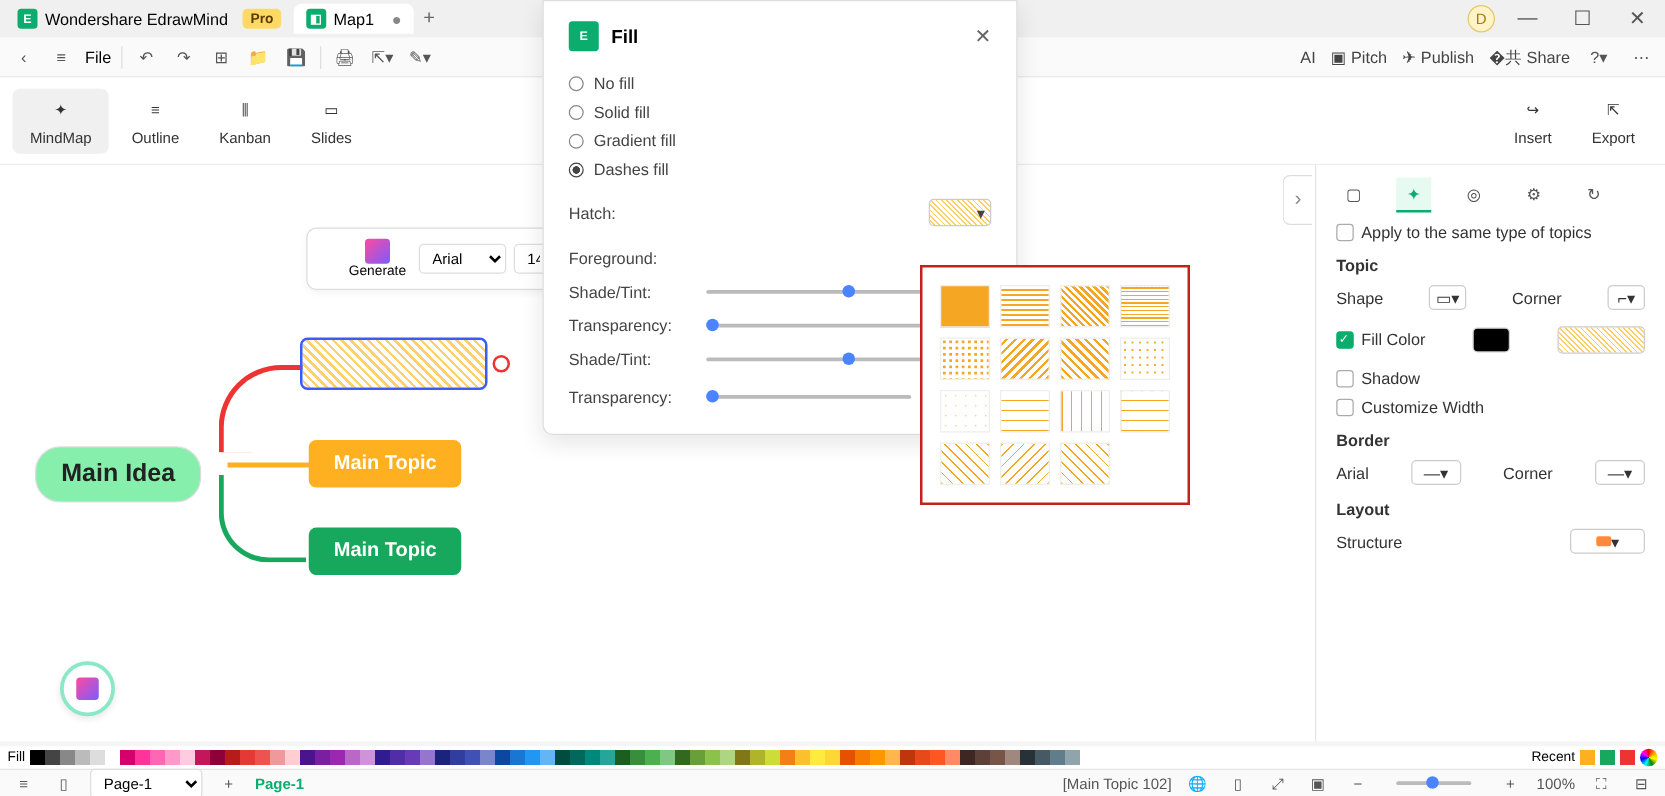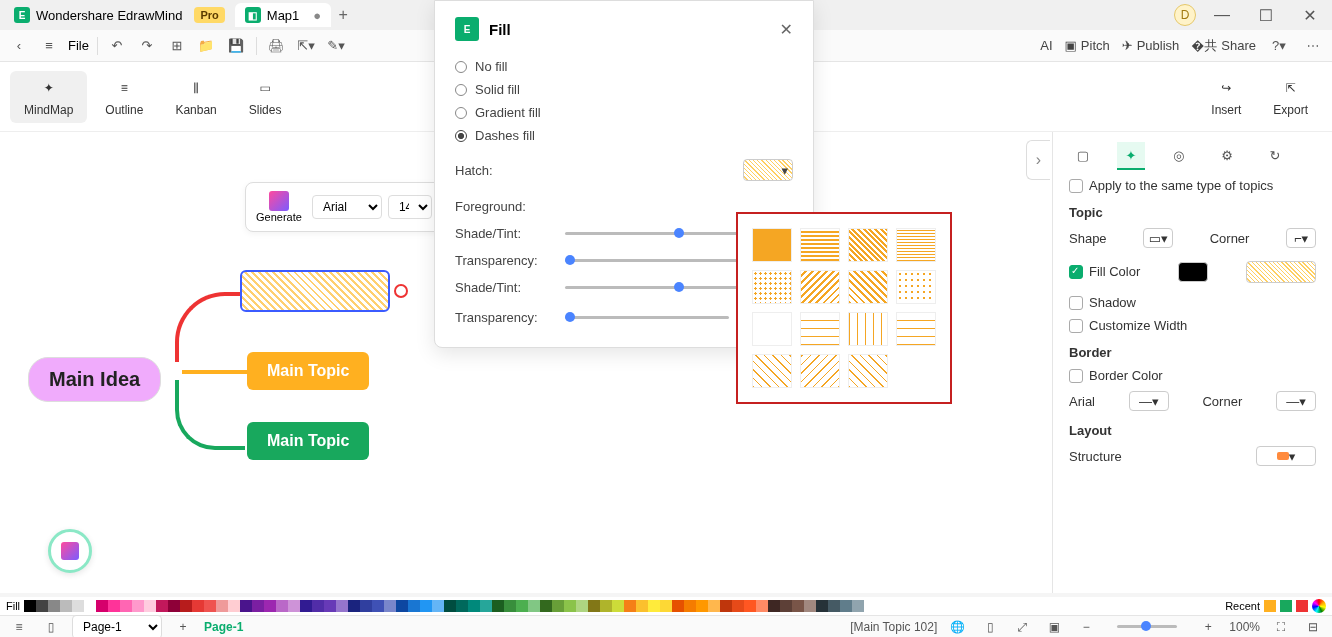--- a/index.html
+++ b/index.html
@@ -26,28 +26,28 @@
 
 .modebar { height: 70px; background: #fff; display: flex; align-items: center; padding: 6px 10px; gap: 4px; border-bottom: 1px solid #eee; }
 .mode-btn { display: flex; flex-direction: column; align-items: center; gap: 4px; padding: 6px 14px; font-size: 12px; color: #333; cursor: pointer; border-radius: 6px; }
 .mode-btn.active { background: #f0f0f0; }
 .mode-icon { width: 22px; height: 22px; display: flex; align-items: center; justify-content: center; color: #333; }
 .mode-export { margin-left: auto; }
 
 
 .canvas { position: absolute; left: 0; top: 132px; right: 280px; bottom: 44px; background: #fff; overflow: hidden; }
 .float-toolbar { position: absolute; top: 50px; left: 245px; display: flex; align-items: center; background: #fff; border: 1px solid #ddd; border-radius: 8px; padding: 4px 6px; gap: 6px; box-shadow: 0 2px 6px rgba(0,0,0,0.05); }
-.ft-gen { display: flex; flex-direction: column; align-items: center; padding: 4px; font-size: 11px; cursor: pointer; }
+.ft-gen { display: flex; flex-direction: column; align-items: center; padding: 4px; font-size: 11px; cursor: pointer; margin-left: 23px; }
 .ft-gen-icon { width: 20px; height: 20px; background: linear-gradient(135deg,#ff4a9e,#7b5cff); border-radius: 3px; }
 .ft-select { border: 1px solid #ddd; border-radius: 4px; padding: 3px 6px; font-size: 12px; background: #fff; }
 .ft-ico { width: 22px; height: 22px; display: flex; align-items: center; justify-content: center; color: #555; cursor: pointer; }
 .ft-bold { color: #0aad6e; font-weight: bold; }
 
 
-.node-main { position: absolute; top: 225px; left: 28px; background: #f0abfc; border: 1px solid #ddd; border-radius: 20px; padding: 10px 20px; font-size: 20px; font-weight: 600; color: #222; }
+.node-main { position: absolute; top: 225px; left: 28px; background: #86efac; border: 1px solid #ddd; border-radius: 20px; padding: 10px 20px; font-size: 20px; font-weight: 600; color: #222; }
 .node1 { position: absolute; top: 138px; left: 240px; width: 150px; height: 42px; border: 2px solid #3b5bff; border-radius: 6px; background: repeating-linear-gradient(45deg,#fff,#fff 3px,#ffd070 3px,#ffd070 5px); }
 .node1-handle { position: absolute; top: 152px; left: 394px; width: 14px; height: 14px; border: 2px solid #e33; border-radius: 50%; background: #fff; }
 .node2 { position: absolute; top: 220px; left: 247px; background: #ffb020; color: #fff; font-weight: 600; padding: 10px 20px; border-radius: 6px; font-size: 16px; }
 .node3 { position: absolute; top: 290px; left: 247px; background: #18a85d; color: #fff; font-weight: 600; padding: 10px 20px; border-radius: 6px; font-size: 16px; }
 .branch { position: absolute; }
 .branch.red { top: 160px; left: 175px; width: 70px; height: 70px; border: 4px solid #e33; border-right: none; border-bottom: none; border-radius: 40px 0 0 0; border-top-left-radius: 50px; }
 .branch.yellow { top: 238px; left: 182px; width: 68px; height: 4px; background: #ffb020; }
 .branch.green { top: 248px; left: 175px; width: 70px; height: 70px; border: 4px solid #18a85d; border-right: none; border-top: none; border-radius: 0 0 0 40px; }
 .fab { position: absolute; bottom: 20px; left: 48px; width: 44px; height: 44px; border-radius: 50%; background: #fff; border: 3px solid #8be8c6; display: flex; align-items: center; justify-content: center; box-shadow: 0 2px 6px rgba(0,0,0,0.1); cursor: pointer; }
 
@@ -324,24 +324,20 @@
   <div class="rp-check">
       <span class="cbox"></span>
       <span>Shadow</span>
     </div>
   <div class="rp-check">
       <span class="cbox"></span>
       <span>Customize Width</span>
     </div>
 
   <div class="rp-h">Border</div>
-  <div class="rp-check">
-      <span class="cbox"></span>
-      <span>Border Color</span>
-    </div>
   <div class="rp-row">
     <span>Arial</span>
     <div class="rp-sw" style="width:40px">—▾</div>
     <span>Corner</span>
     <div class="rp-sw" style="width:40px">—▾</div>
   </div>
 
   <div class="rp-h">Layout</div>
   <div class="rp-row">
     <span>Structure</span>

